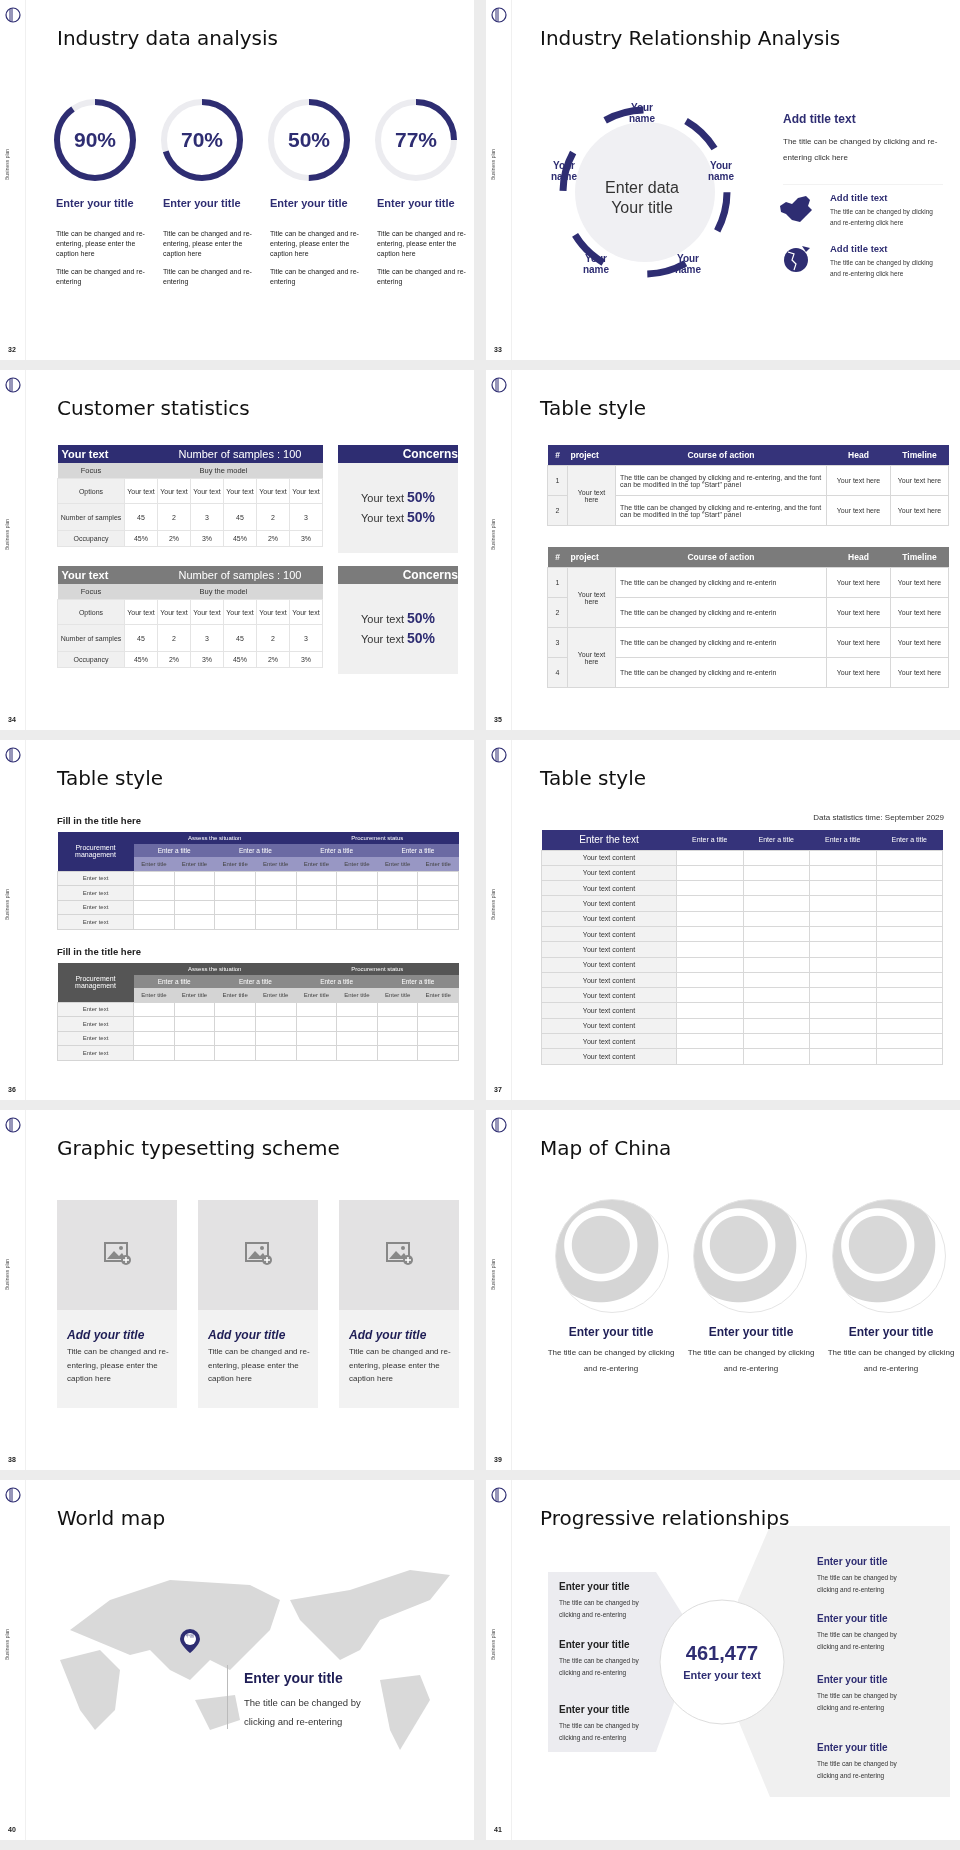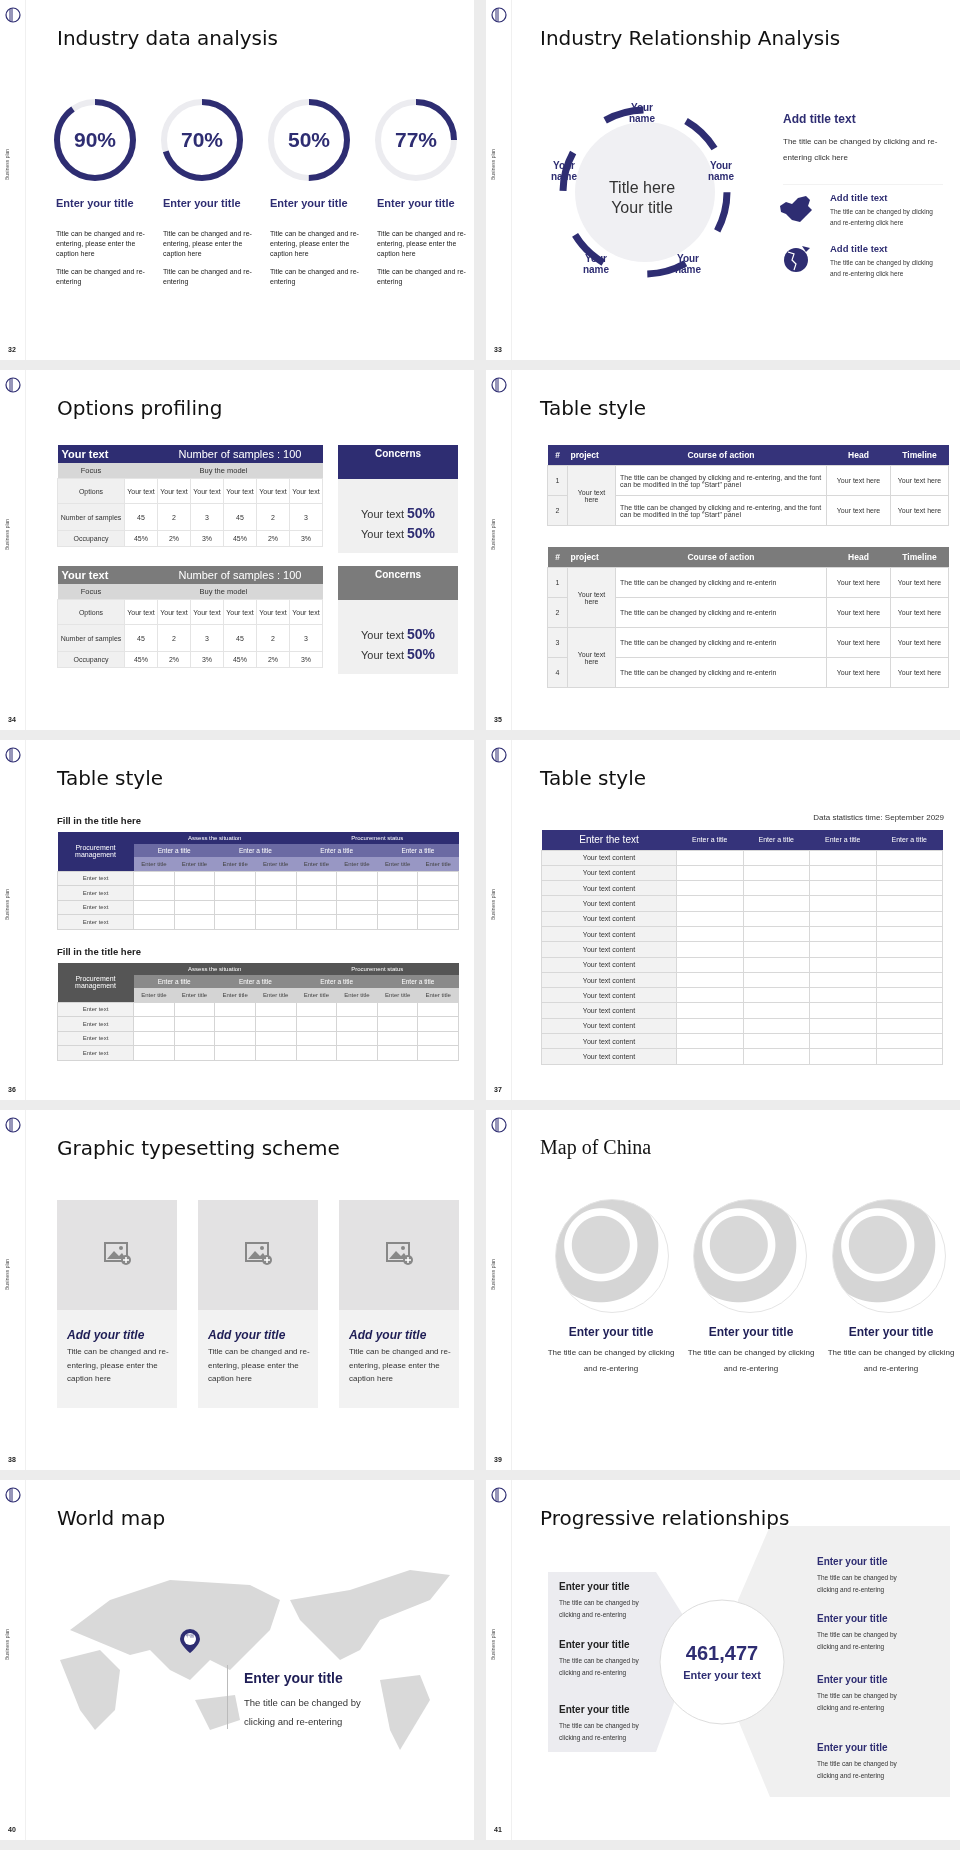--- a/index.html
+++ b/index.html
@@ -16,21 +16,21 @@
   .r-title { position: absolute; font-size: 11px; font-weight: bold; color: #2e2d72; }
   .r-text { position: absolute; font-size: 7px; color: #222; line-height: 10px; width: 90px; }
   
   table { border-collapse: collapse; }
   .t34 { position: absolute; left: 57px; width: 266px; font-size: 7px; text-align: center; }
   .t34 td { border: 1px solid #e4e4e4; padding: 1px 2px; color: #333; }
   .t34 .hd td { color: #fff; font-size: 11px; padding: 3px 4px; border: none; }
   .t34 .sub td { background: #d7d7d7; font-size: 7.5px; color: #333; border: none; padding: 3px; }
   .t34 .lab { background: #f0f0f0; }
   .concern { position: absolute; left: 338px; width: 120px; height: 108px; background: #f0f0f0; }
-  .concern .ch { height: 34px; color: #fff; font-size: 10px; font-weight: bold; text-align: center; line-height: 18px; }
+  .concern .ch { height: 18px; color: #fff; font-size: 12px; font-weight: bold; text-align: right; line-height: 18px; }
   .concern .cl { font-size: 11px; color: #333; text-align: center; margin-top: 4px; }
   .concern .cl b { font-size: 14px; color: #2e2d72; }
   .t35 { position: absolute; left: 61px; width: 402px; font-size: 7px; color: #333; }
   .t35 th { color: #fff; font-size: 8.5px; padding: 5px 3px; font-weight: bold; }
   .t35 td { border: 1px solid #d8d8d8; padding: 3px 4px; text-align: center; height: 30px; }
   .t35 td.c { text-align: left; }
   .t35 td.gr { background: #f2f2f2; }
   .t36 { position: absolute; left: 57px; width: 402px; font-size: 6px; text-align: center; }
   .t36 td { border: 1px solid #d5d5d5; height: 14.5px; color: #444; }
   .t36 .h1 td { color: #fff; border: none; height: 12px; }
@@ -121,21 +121,21 @@
       </svg>
     <div class="vlabel">Business plan</div>
     <div class="pnum">33</div>
   </div>
   <div class="stitle" style="left:54px;text-align:right;">Industry Relationship Analysis</div>
   <svg style="position:absolute;left:64px;top:95px;" width="190" height="195" viewBox="0 0 190 195">
     <circle cx="95" cy="97" r="70" fill="#f0f0f3"></circle>
     <circle cx="95" cy="97" r="82" fill="none" stroke="#2e2d72" stroke-width="7" stroke-dasharray="40 46" transform="rotate(-60 95 97)"></circle>
   </svg>
   <div style="position:absolute;left:96px;top:178px;width:120px;text-align:center;font-size:16px;line-height:20px;color:#333;">
-    <div>Title here</div>
+    <div>Enter data</div>
       <div>Your title</div>
   </div>
   <div style="position:absolute;left:136px;top:102px;width:40px;text-align:center;font-size:10px;font-weight:bold;color:#2e2d72;line-height:11px;">Your name</div>
   <div style="position:absolute;left:58px;top:160px;width:40px;text-align:center;font-size:10px;font-weight:bold;color:#2e2d72;line-height:11px;">Your name</div>
   <div style="position:absolute;left:215px;top:160px;width:40px;text-align:center;font-size:10px;font-weight:bold;color:#2e2d72;line-height:11px;">Your name</div>
   <div style="position:absolute;left:90px;top:253px;width:40px;text-align:center;font-size:10px;font-weight:bold;color:#2e2d72;line-height:11px;">Your name</div>
   <div style="position:absolute;left:182px;top:253px;width:40px;text-align:center;font-size:10px;font-weight:bold;color:#2e2d72;line-height:11px;">Your name</div>
 
   <div style="position:absolute;left:297px;top:112px;font-size:12px;font-weight:bold;color:#2e2d72;">Add title text</div>
   <div style="position:absolute;left:297px;top:134px;width:160px;font-size:8px;color:#333;line-height:16px;">The title can be changed by clicking and re-entering click here</div>
@@ -157,21 +157,21 @@
 <div class="slide" style="left:0;top:370px;">
   <div class="side">
     <svg class="logo" viewBox="0 0 16 16">
         <circle cx="8" cy="8" r="7" fill="none" stroke="#2e2d72" stroke-width="1.2"></circle>
         <line x1="5" y1="2" x2="5" y2="14" stroke="#2e2d72"></line>
         <line x1="7" y1="1.2" x2="7" y2="14.8" stroke="#2e2d72"></line>
       </svg>
     <div class="vlabel">Business plan</div>
     <div class="pnum">34</div>
   </div>
-  <div class="stitle">Options profiling</div>
+  <div class="stitle">Customer statistics</div>
 
   <table class="t34" style="top:75px;">
     <tbody>
         <tr class="hd" style="background:#2e2d72;">
           <td colspan="2" style="text-align:left;font-weight:bold;">Your text</td>
           <td colspan="5">Number of samples : 100</td>
         </tr>
     <tr class="sub">
           <td>Focus</td>
           <td colspan="6">Buy the model</td>
@@ -667,21 +667,21 @@
 <div class="slide" style="left:486px;top:1110px;">
   <div class="side">
     <svg class="logo" viewBox="0 0 16 16">
         <circle cx="8" cy="8" r="7" fill="none" stroke="#2e2d72" stroke-width="1.2"></circle>
         <line x1="5" y1="2" x2="5" y2="14" stroke="#2e2d72"></line>
         <line x1="7" y1="1.2" x2="7" y2="14.8" stroke="#2e2d72"></line>
       </svg>
     <div class="vlabel">Business plan</div>
     <div class="pnum">39</div>
   </div>
-  <div class="stitle" style="left:54px;font-family:Liberation Serif, serif;">Map of China</div>
+  <div class="stitle" style="left:54px;">Map of China</div>
   <div class="globe" style="left:69px;"></div>
   <div class="globe" style="left:207px;"></div>
   <div class="globe" style="left:346px;"></div>
   <div class="g-title" style="left:55px;">Enter your title</div>
   <div class="g-title" style="left:195px;">Enter your title</div>
   <div class="g-title" style="left:335px;">Enter your title</div>
   <div class="g-text" style="left:55px;">The title can be changed by clicking and re-entering</div>
   <div class="g-text" style="left:195px;">The title can be changed by clicking and re-entering</div>
   <div class="g-text" style="left:335px;">The title can be changed by clicking and re-entering</div>
 </div>

